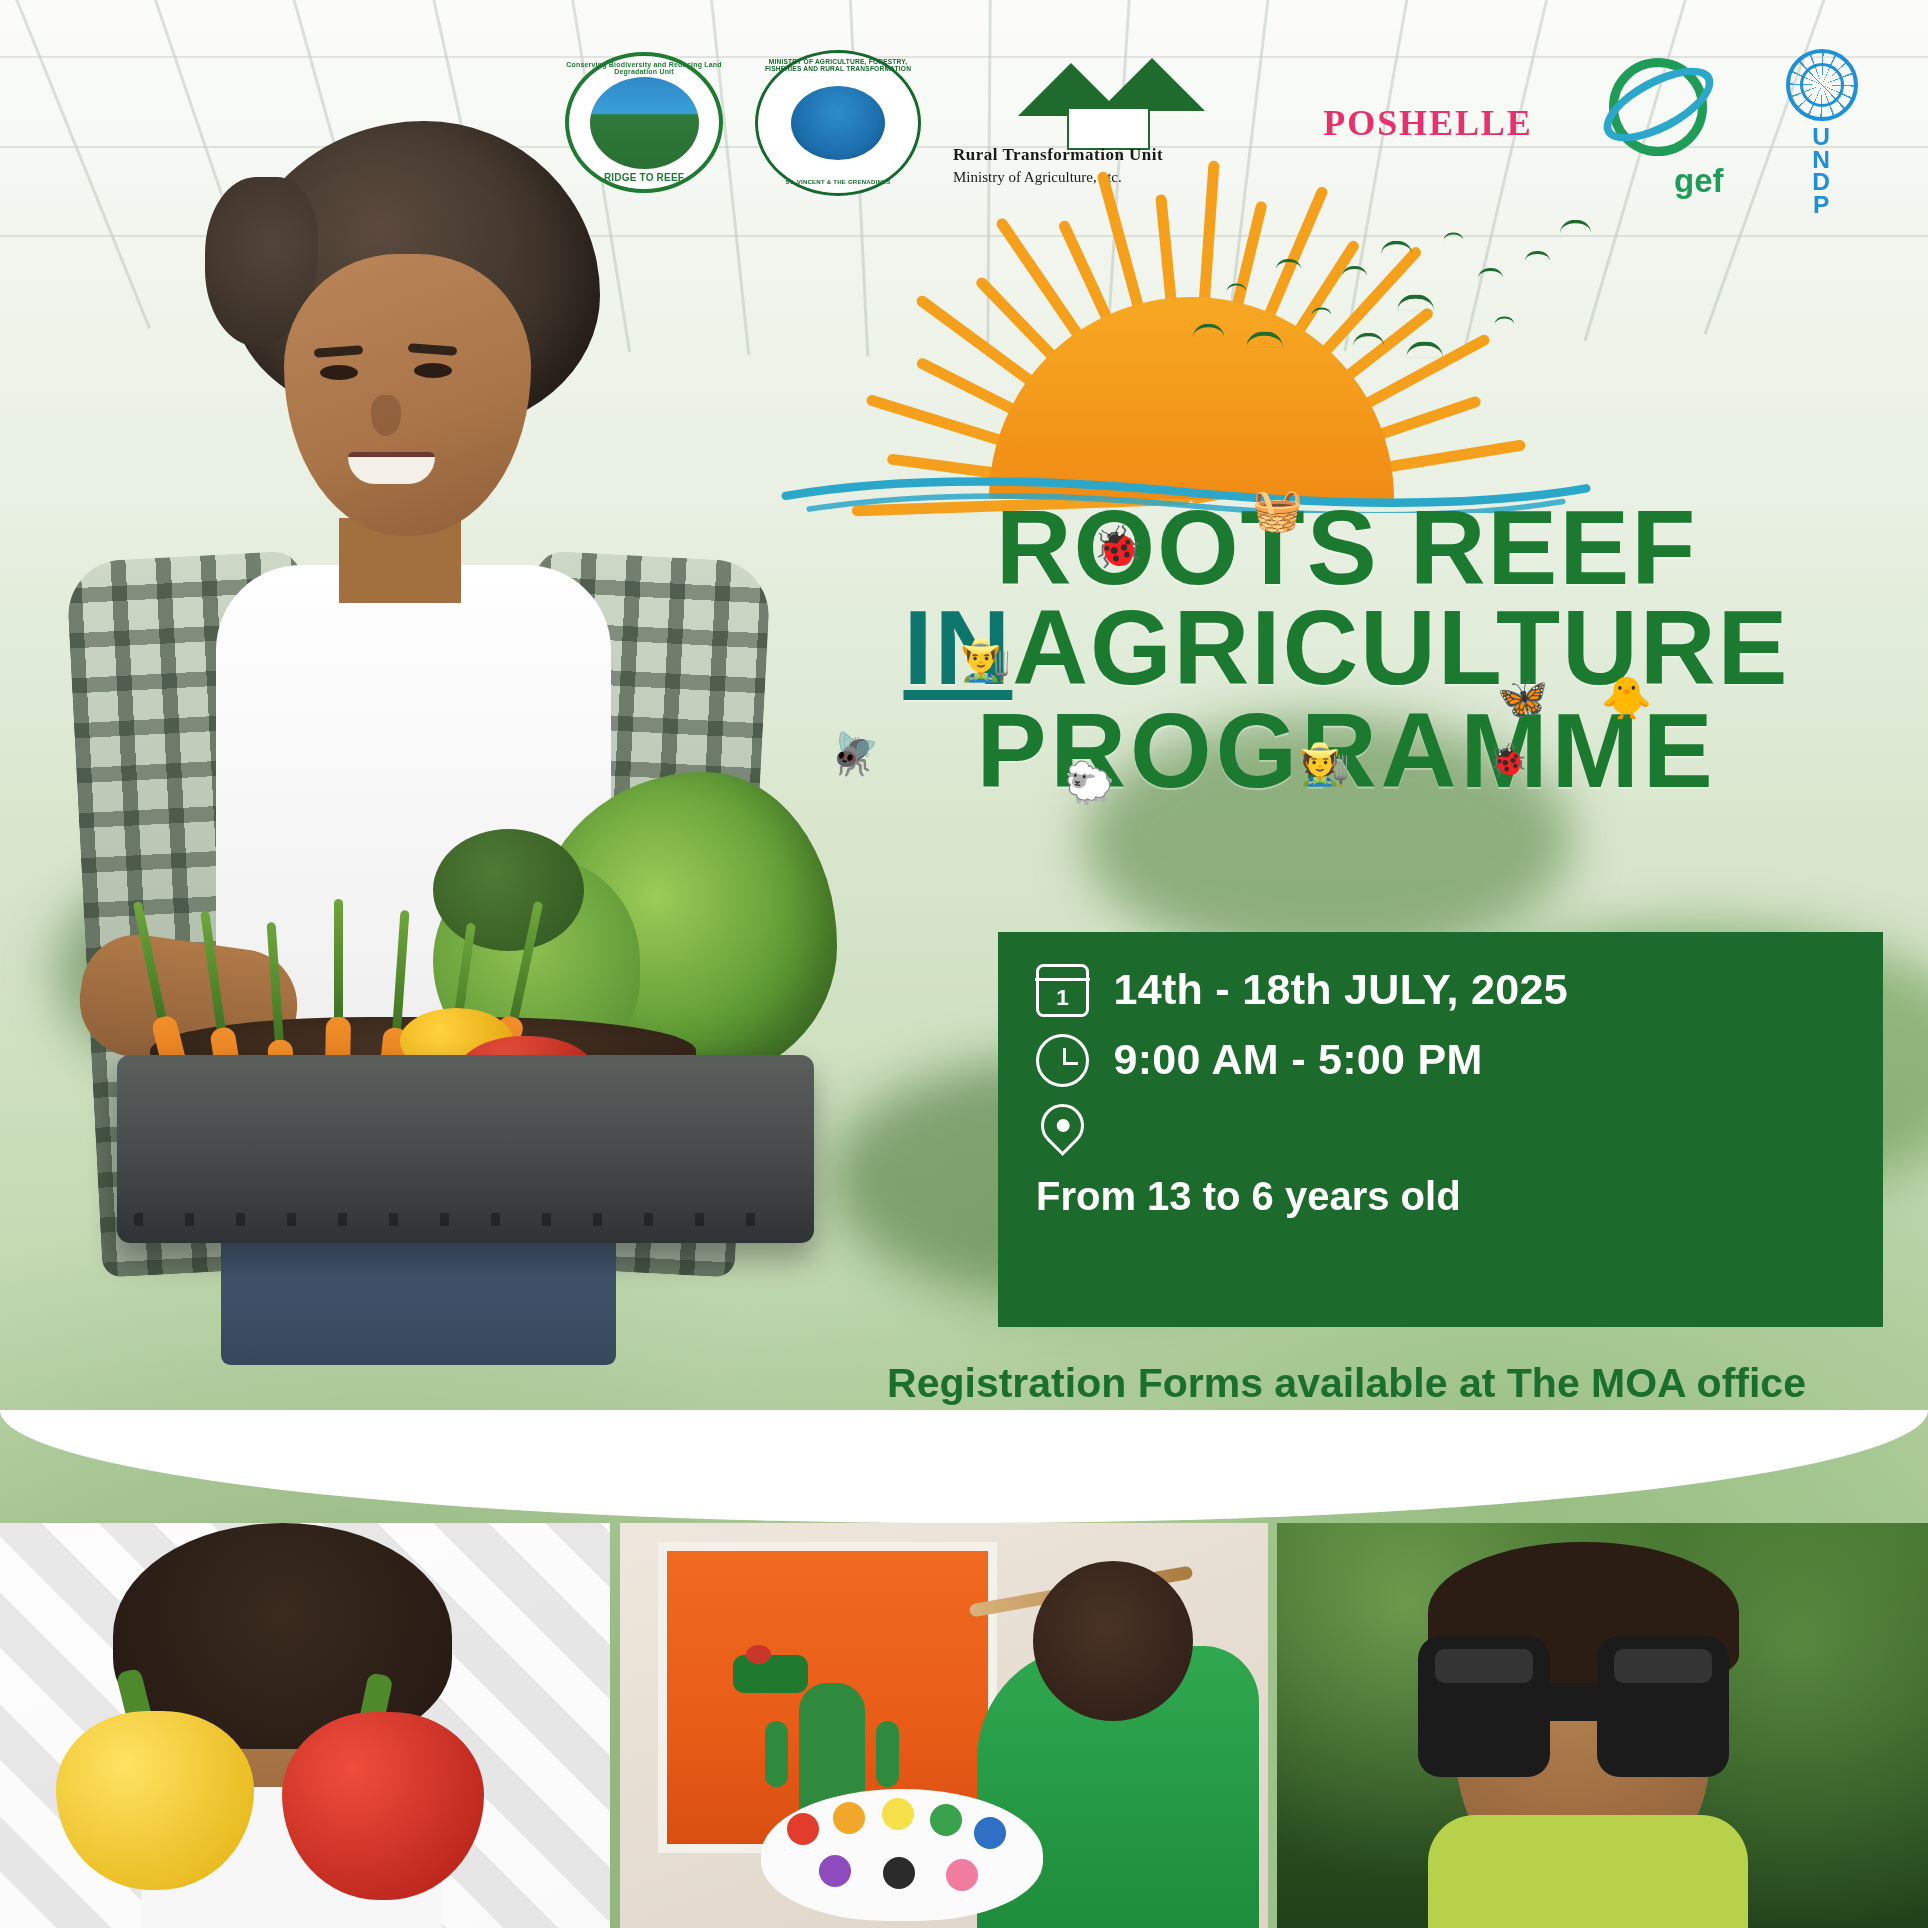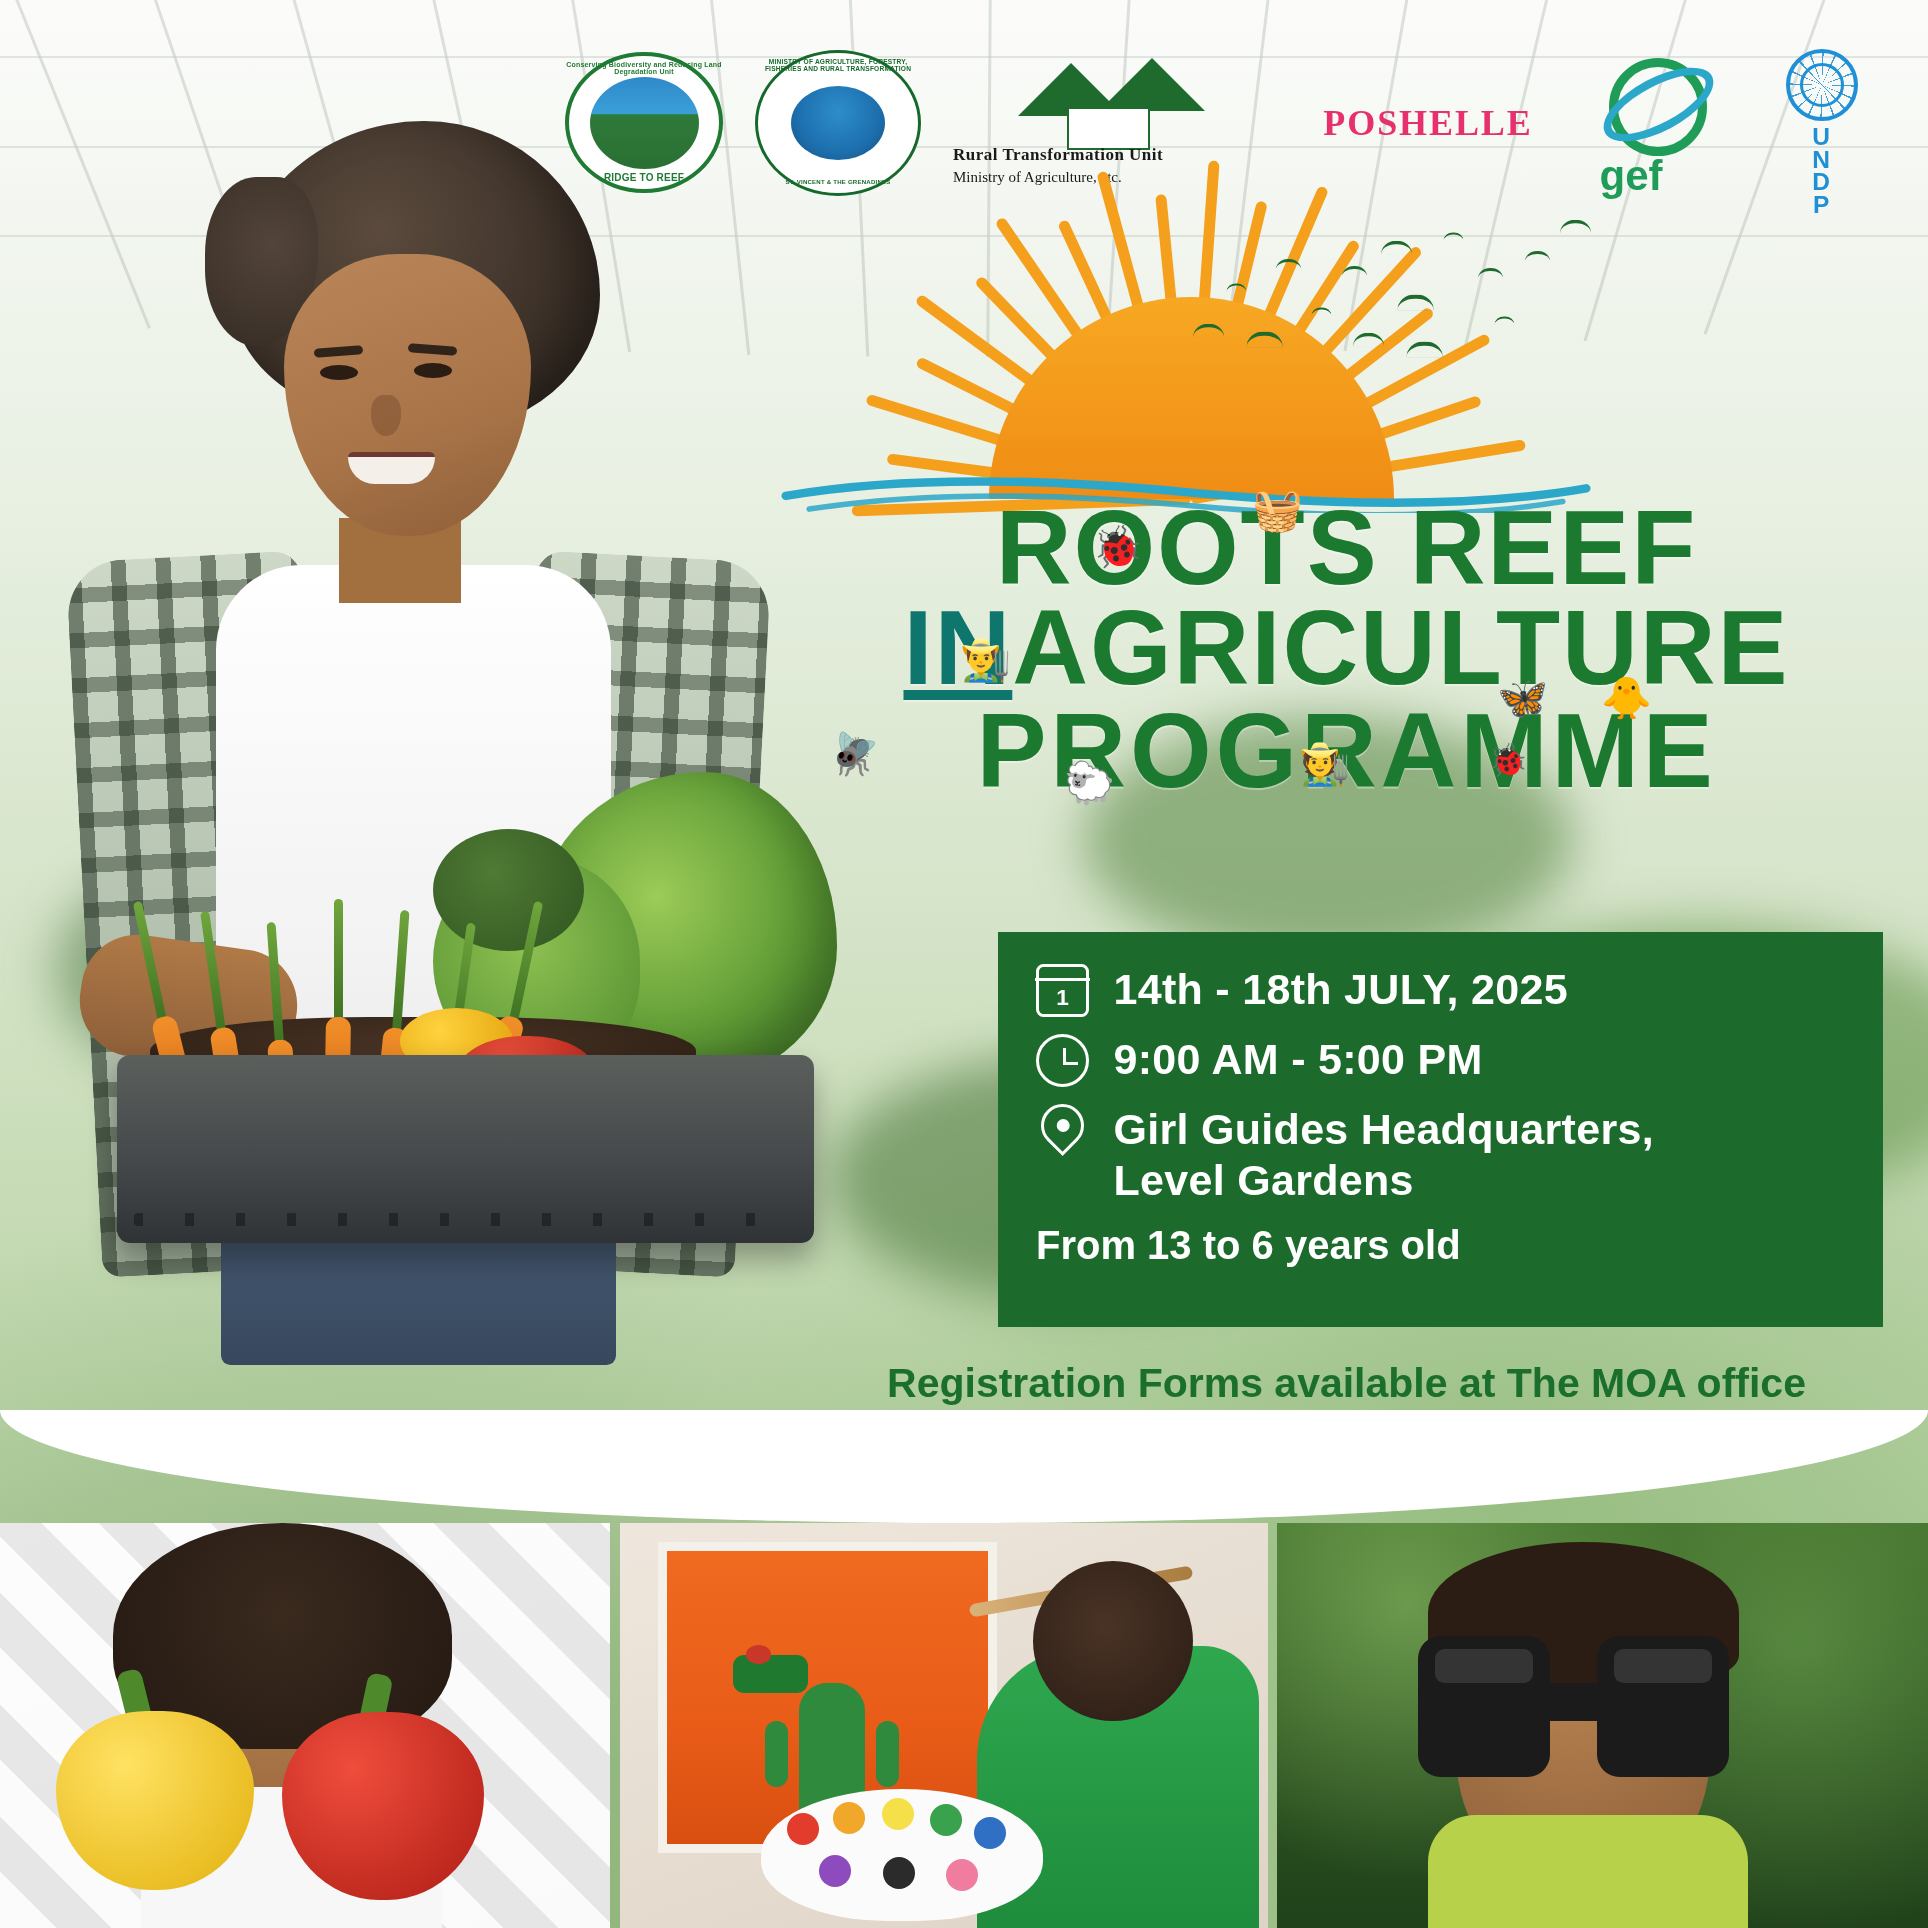--- a/index.html
+++ b/index.html
@@ -222,22 +222,22 @@
   .gef-mark {
     position:absolute; left:17px; top:5.6px; width:98px; height:98px;
     border:9.4px solid #1f9c57; border-radius:50%;
   }
   .gef-ell {
     position:absolute; left:5.6px; top:26px; width:121px; height:53px;
     border: 8.5px solid #2ba7c9; border-radius: 50%;
     transform: rotate(-28deg);
   }
   .gef-word {
-    position:absolute; left:7.5px; bottom:-3.8px; width:124px; text-align:left;
-    font-size: 42px; font-weight:700; color:#1f9c57; line-height:1;
+    position:absolute; left:7.5px; bottom:-3.8px; width:124px; text-align:right;
+    font-size: 33px; font-weight:700; color:#1f9c57; line-height:1;
   }
 
   .logo-undp { width: 113px; height: 151px; position:relative; }
   .undp-emblem {
     position:absolute; left:21px; top:1.9px; width:72px; height:72px;
     border-radius:50%; border:4.7px solid #1f8fd6;
     background:
       repeating-conic-gradient(from 0deg, rgba(31,143,214,.85) 0deg 3deg, rgba(255,255,255,0) 3deg 22.5deg);
   }
   .undp-emblem:after{
@@ -601,24 +601,20 @@
       <div class="dtext">14th - 18th JULY, 2025</div>
     </div>
     <div class="drow">
       <div class="dicon ico-clock"></div>
       <div class="dtext">9:00 AM - 5:00 PM</div>
     </div>
     <div class="drow">
       <div class="dicon">
           <div class="ico-pin"></div>
         </div>
-      <div class="dtext">
-        <div>Girl Guides Headquarters,</div>
-        <div>Level Gardens</div>
-      </div>
     </div>
     <div class="dnote">From 13 to 6 years old</div>
   </div>
 
   <div class="reg">
     <div>Registration Forms available at The MOA office</div>
     <div>in Kingstown or can be sent via email upon request</div>
   </div>
 
   <div class="wave-top"></div>

